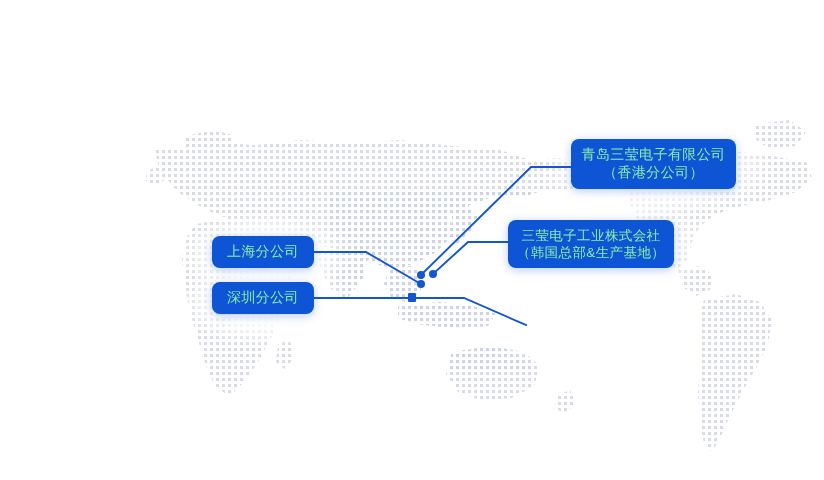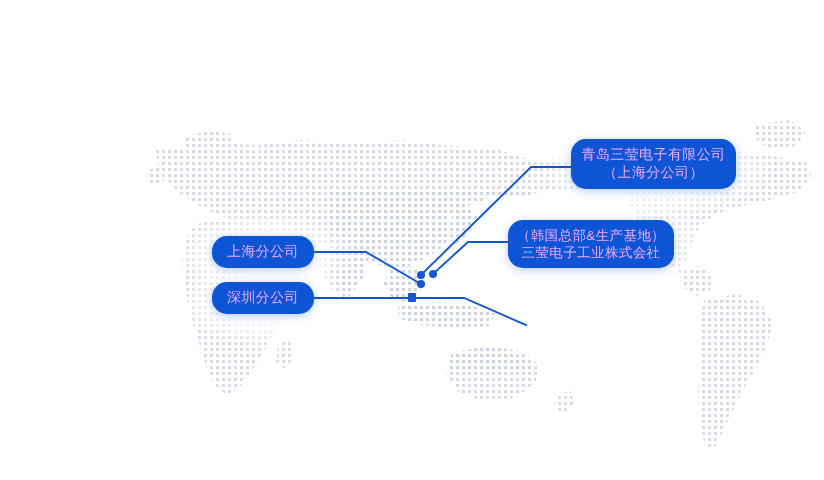--- a/index.html
+++ b/index.html
@@ -36,22 +36,22 @@
   }
 
   
   #lines-layer { position: absolute; inset: 0; }
   #lines-layer svg { display: block; width: 824px; height: 480px; }
 
   
   .label-box {
     position: absolute;
     background: #0d55d4;
-    color: #f0abfc;
-    border-radius: 15px;
+    color: #86efac;
+    border-radius: 8px;
     display: flex;
     flex-direction: column;
     align-items: center;
     justify-content: center;
     text-align: center;
     line-height: 1.28;
     letter-spacing: 0.4px;
     white-space: nowrap;
     box-shadow: 0 2px 10px rgba(13,85,212,0.30);
   }
@@ -163,26 +163,26 @@
     </svg>
   </div>
 
   <div class="marker" style="left: 417px; top: 271px; width: 8px; height: 8px; background: rgb(19, 86, 207);"></div>
   <div class="marker" style="left: 429px; top: 270px; width: 8px; height: 8px; background: rgb(19, 86, 207);"></div>
   <div class="marker" style="left: 417px; top: 280px; width: 8px; height: 8px; background: rgb(19, 86, 207);"></div>
   <div class="marker square" style="left: 408px; top: 293px; width: 8px; height: 9px; background: rgb(19, 86, 207);"></div>
 
   <div class="label-box lb-qingdao" style="left: 571px; top: 139px; width: 165px; height: 50px; background: rgb(13, 85, 212);">
     <span class="ln">青岛三莹电子有限公司</span>
-    <span class="ln">（上海分公司）</span>
+    <span class="ln">（香港分公司）</span>
   </div>
 
   <div class="label-box lb-korea" style="left: 508px; top: 220px; width: 166px; height: 48px; background: rgb(13, 85, 212);">
+    <span class="ln">三莹电子工业株式会社</span>
     <span class="ln">（韩国总部&amp;生产基地）</span>
-    <span class="ln">三莹电子工业株式会社</span>
   </div>
 
   <div class="label-box lb-shanghai" style="left: 212px; top: 236px; width: 102px; height: 32px; background: rgb(13, 85, 212); text-align: right;">
     <span class="ln">上海分公司</span>
   </div>
 
   <div class="label-box lb-shenzhen" style="left: 212px; top: 282px; width: 102px; height: 32px; background: rgb(13, 85, 212);">
     <span class="ln">深圳分公司</span>
   </div>
 

